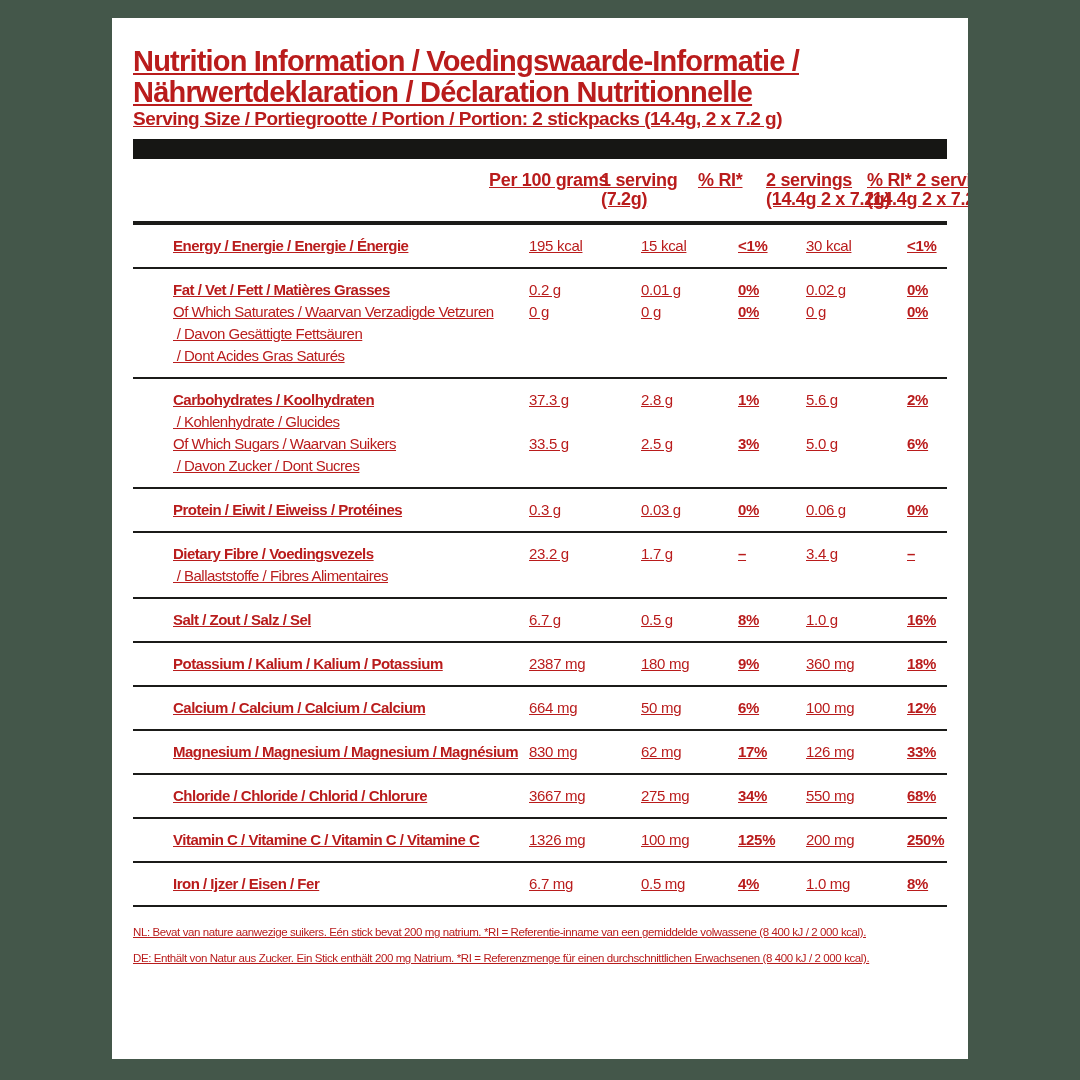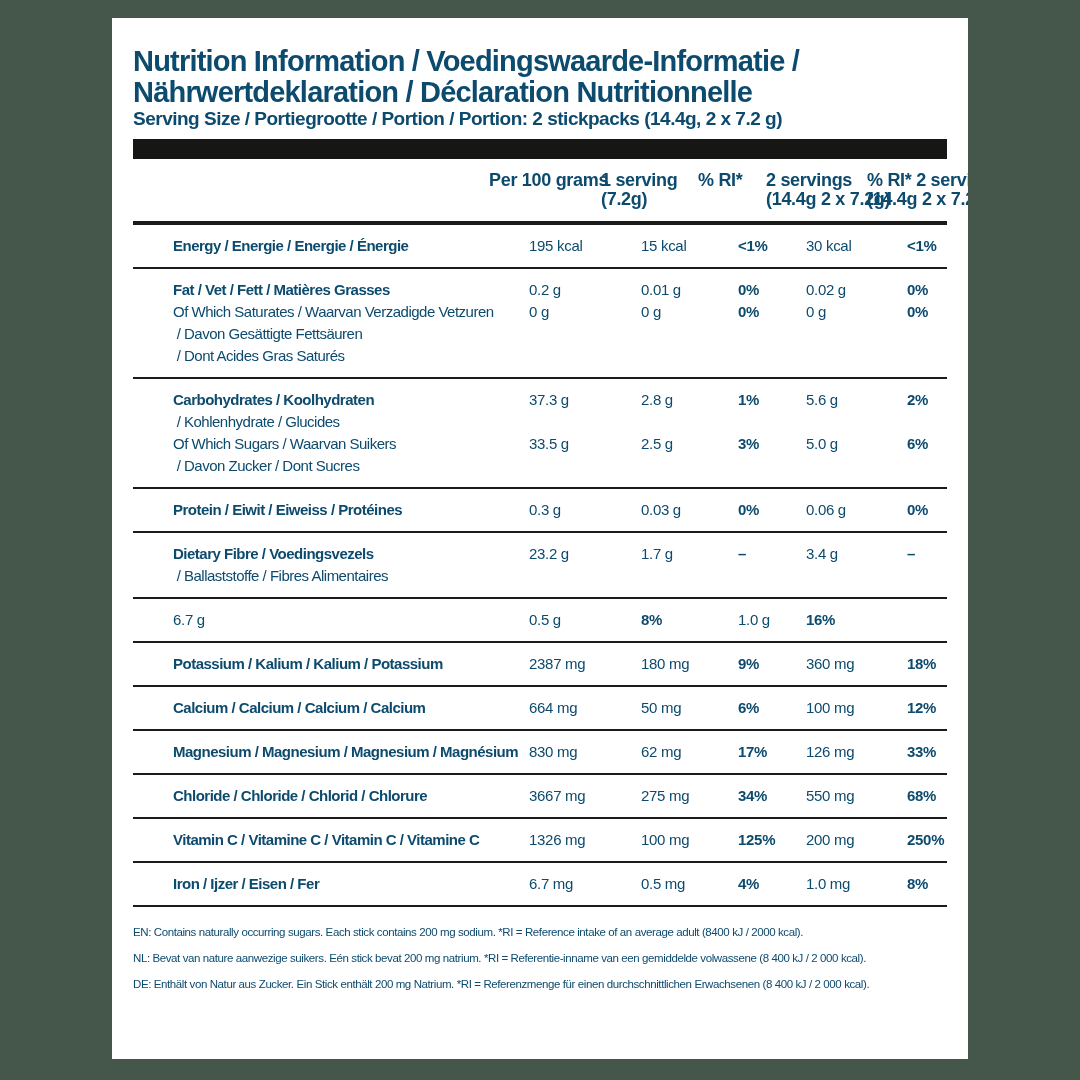--- a/index.html
+++ b/index.html
@@ -79,21 +79,21 @@
     margin-top: 12px;
     font-size: 11.5px;
     line-height: 26px;
     letter-spacing: -0.4px;
   }
   .footnote { white-space: nowrap; }
 </style>
 </head>
 <body style="background: rgb(68, 87, 74);">
 
-<div class="card" style="background: rgb(255, 255, 255); color: #0c4a6e;">
+<div class="card" style="background: rgb(255, 255, 255); color: #b91c1c; text-decoration: underline;">
 
   <div class="title">
     <div>Nutrition Information / Voedingswaarde-Informatie /</div>
     <div>Nährwertdeklaration / Déclaration Nutritionnelle</div>
   </div>
 
   <div class="serving">Serving Size / Portiegrootte / Portion / Portion: 2 stickpacks (14.4g, 2 x 7.2 g)</div>
 
   <div class="black-bar" style="background: rgb(22, 22, 20);"></div>
 
@@ -202,20 +202,23 @@
             </div>
             <div class="cell val">23.2 g</div>
             <div class="cell val">1.7 g</div>
             <div class="cell val pct">–</div>
             <div class="cell val">3.4 g</div>
             <div class="cell val pct">–</div>
           </div>
         </div>
         <div class="trow">
           <div class="grid group">
+            <div class="cell label-cell">
+              <div class="label-line b">Salt / Zout / Salz / Sel</div>
+            </div>
             <div class="cell val">6.7 g</div>
             <div class="cell val">0.5 g</div>
             <div class="cell val pct">8%</div>
             <div class="cell val">1.0 g</div>
             <div class="cell val pct">16%</div>
           </div>
         </div>
         <div class="trow">
           <div class="grid group">
             <div class="cell label-cell">
@@ -286,18 +289,17 @@
             <div class="cell val pct">4%</div>
             <div class="cell val">1.0 mg</div>
             <div class="cell val pct">8%</div>
           </div>
         </div>
       </div>
 
   </div>
 
   <div class="footnotes">
-    <div class="footnote">EN: Contains naturally occurring sugars. Each stick contains 200 mg sodium. *RI = Reference intake of an average adult (8400 kJ / 2000 kcal).</div>
     <div class="footnote">NL: Bevat van nature aanwezige suikers. Eén stick bevat 200 mg natrium. *RI = Referentie-inname van een gemiddelde volwassene (8 400 kJ / 2 000 kcal).</div>
     <div class="footnote">DE: Enthält von Natur aus Zucker. Ein Stick enthält 200 mg Natrium. *RI = Referenzmenge für einen durchschnittlichen Erwachsenen (8 400 kJ / 2 000 kcal).</div>
   </div>
 
 </div>
 
 </body></html>

